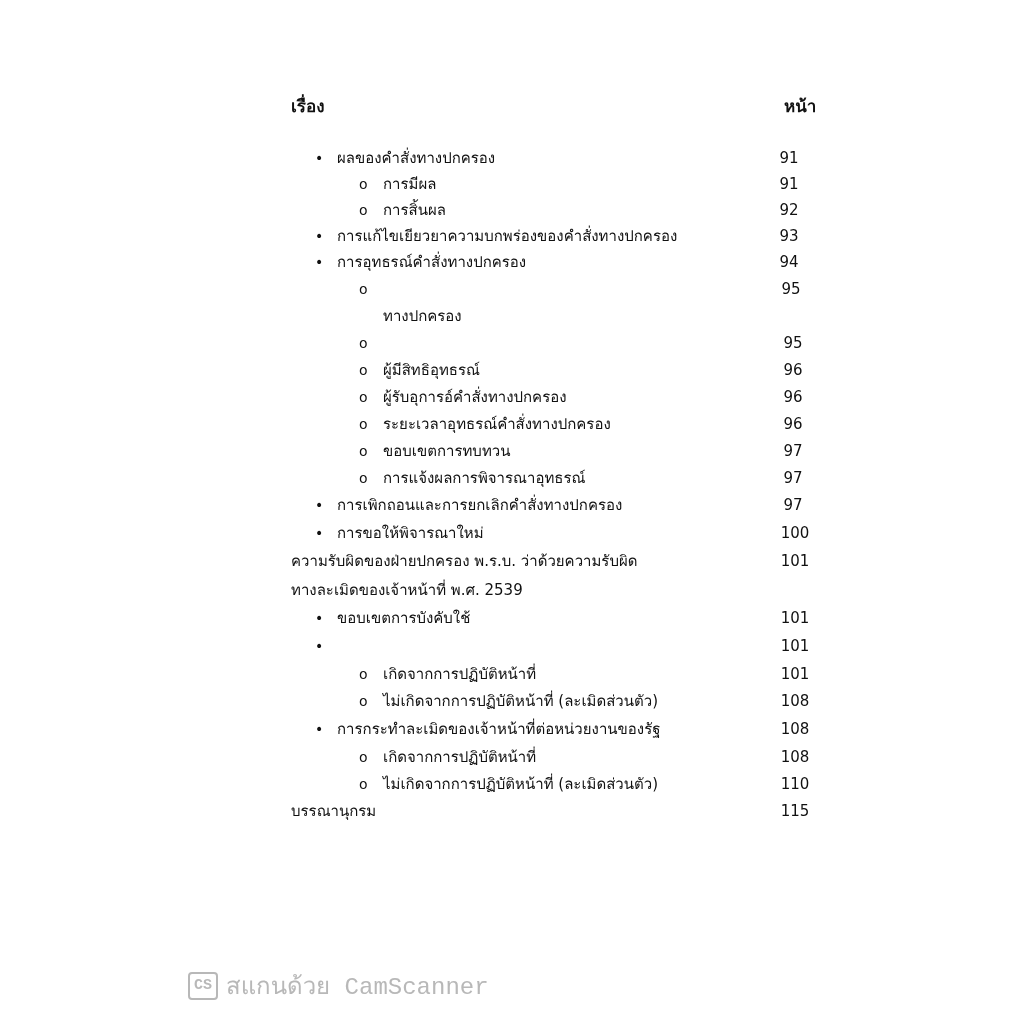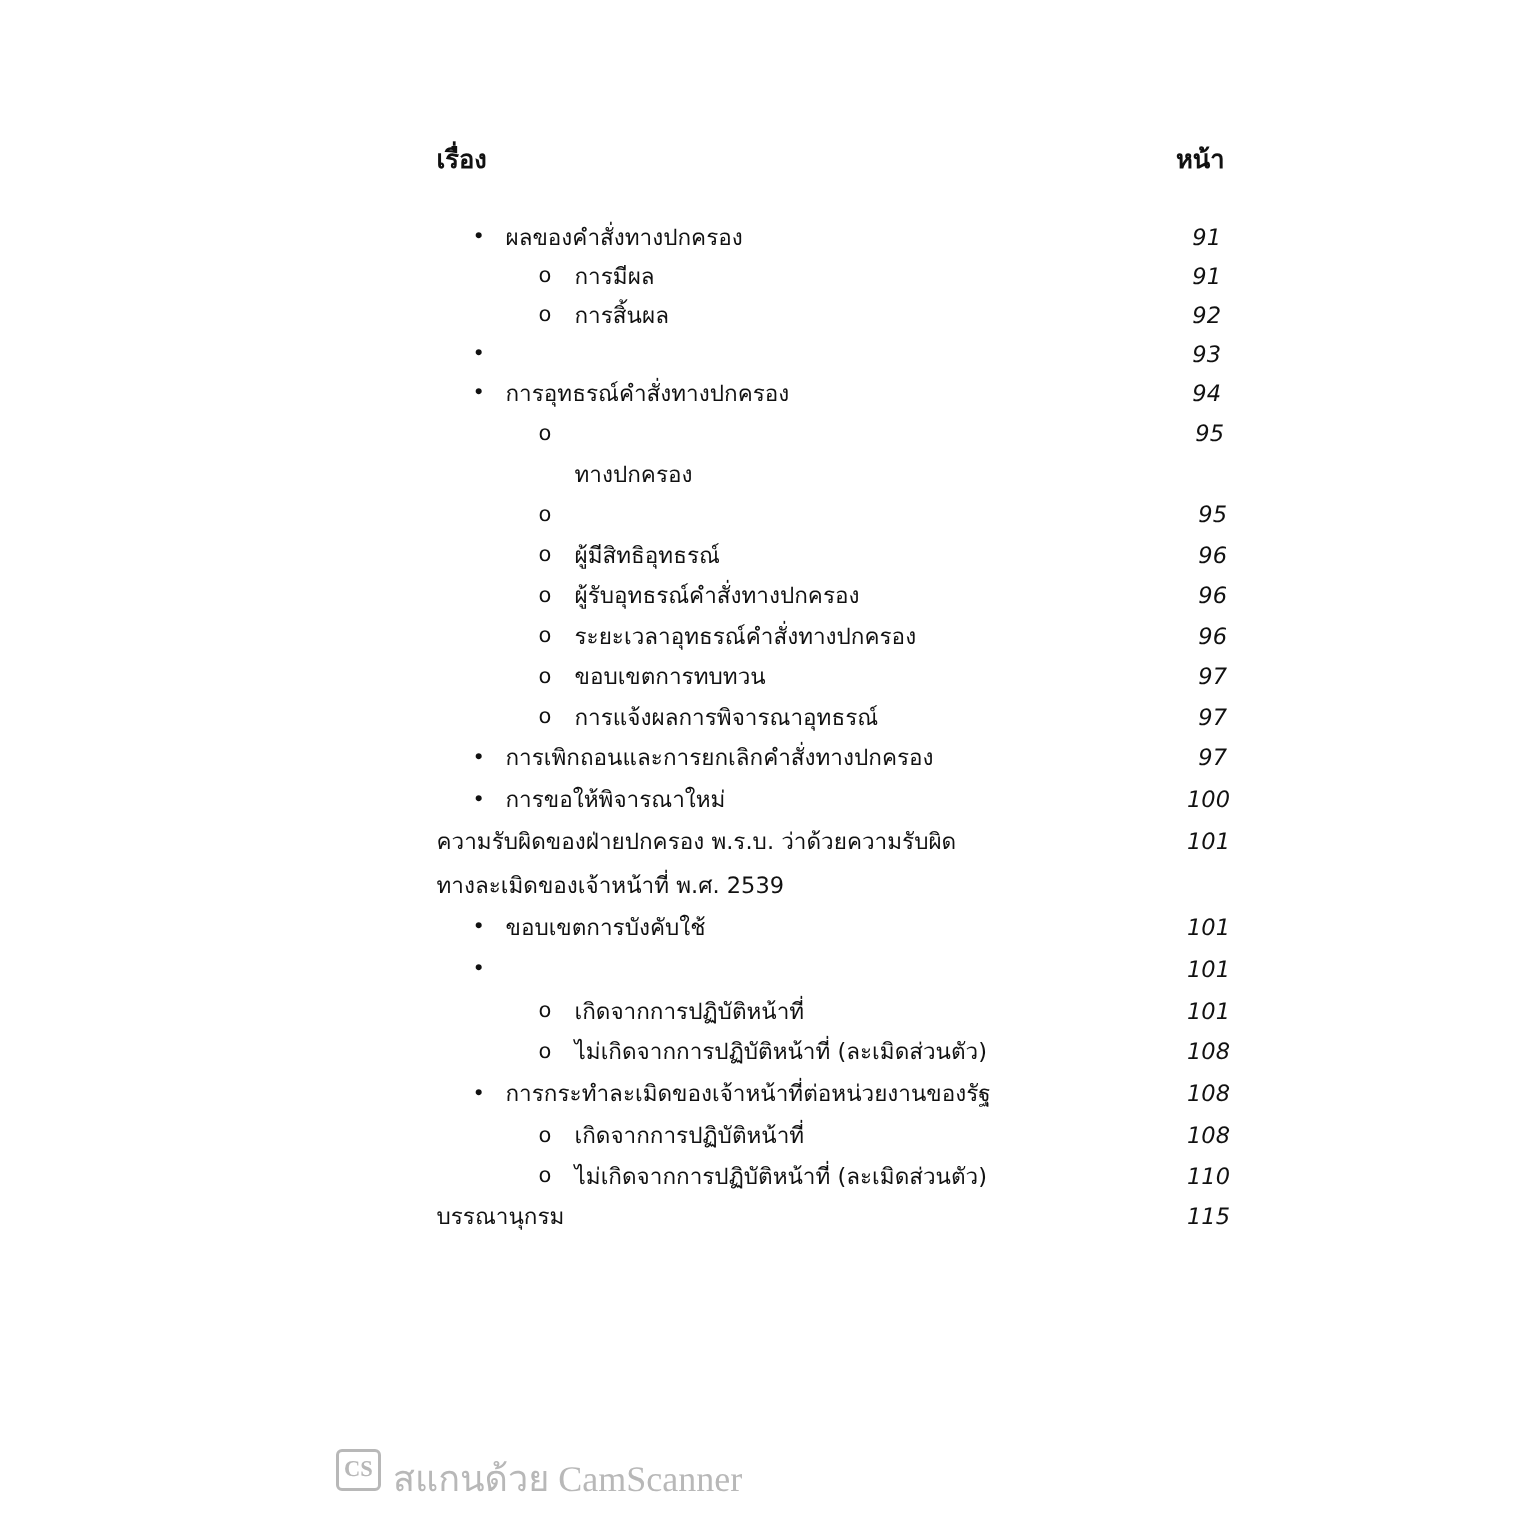--- a/index.html
+++ b/index.html
@@ -5,28 +5,28 @@
   html, body { margin: 0; padding: 0; }
   body { width: 1024px; height: 1024px; background: #ffffff; position: relative; overflow: hidden;
          font-family: "DejaVu Sans", sans-serif; color: #111; }
   .page { position: absolute; left: 4px; top: 0; width: 1024px; height: 1024px; }
   .hdr { position: absolute; top: 92px; font-weight: bold; font-size: 17px; }
   .hdr.left { left: 287px; }
   .hdr.right { left: 780px; }
   .row { position: absolute; left: 0; width: 1024px; height: 26px; font-size: 15px; line-height: 26px; }
   .row .bullet { position: absolute; font-size: 14px; }
   .row .text { position: absolute; white-space: nowrap; }
-  .row .pg { position: absolute; width: 50px; text-align: right; font-style: italic; }
+  .row .pg { position: absolute; width: 50px; text-align: center; }
   .lvl0 .text { left: 287px; }
   .lvl1 .bullet { left: 311px; }
   .lvl1 .text { left: 333px; }
   .lvl2 .bullet { left: 355px; }
   .lvl2 .text { left: 379px; }
-  .watermark { position: absolute; left: 184px; top: 966px; display: flex; gap: 8px;
-               color: #b8b8b8; font-size: 24px; font-family: Liberation Serif, serif; margin-left: 36px; }
+  .watermark { position: absolute; left: 184px; top: 966px; display: flex; align-items: center; gap: 8px;
+               color: #b8b8b8; font-size: 24px; font-family: Liberation Mono, monospace; }
   .cs-logo { width: 30px; height: 28px; border: 2.5px solid #b8b8b8; border-radius: 4px; box-sizing: border-box;
              font-size: 15px; font-weight: bold; display: flex; align-items: center; justify-content: center; color: #b8b8b8; }
 </style>
 </head>
 <body>
 
 <div class="page">
   <div class="hdr left">เรื่อง</div>
   <div class="hdr right">หน้า</div>
   <div id="toc">
@@ -40,20 +40,21 @@
         <span class="text">การมีผล</span>
         <span class="pg" style="left: 760px;">91</span>
       </div>
       <div class="row lvl2" style="top: 197px;">
         <span class="bullet">o</span>
         <span class="text">การสิ้นผล</span>
         <span class="pg" style="left: 760px;">92</span>
       </div>
       <div class="row lvl1" style="top: 223px;">
         <span class="bullet">•</span>
+        <span class="text">การแก้ไขเยียวยาความบกพร่องของคำสั่งทางปกครอง</span>
         <span class="pg" style="left: 760px;">93</span>
       </div>
       <div class="row lvl1" style="top: 249px;">
         <span class="bullet">•</span>
         <span class="text">การอุทธรณ์คำสั่งทางปกครอง</span>
         <span class="pg" style="left: 760px;">94</span>
       </div>
       <div class="row lvl2" style="top: 276px;">
         <span class="bullet">o</span>
         <span class="pg" style="left: 762px;">95</span>
@@ -67,21 +68,21 @@
         <span class="bullet">o</span>
         <span class="pg" style="left: 764px;">95</span>
       </div>
       <div class="row lvl2" style="top: 357px;">
         <span class="bullet">o</span>
         <span class="text">ผู้มีสิทธิอุทธรณ์</span>
         <span class="pg" style="left: 764px;">96</span>
       </div>
       <div class="row lvl2" style="top: 384px;">
         <span class="bullet">o</span>
-        <span class="text">ผู้รับอุทธรณ์คำสั่งทางปกครอง</span>
+        <span class="text">ผู้รับอุการอ์คำสั่งทางปกครอง</span>
         <span class="pg" style="left: 764px;">96</span>
       </div>
       <div class="row lvl2" style="top: 411px;">
         <span class="bullet">o</span>
         <span class="text">ระยะเวลาอุทธรณ์คำสั่งทางปกครอง</span>
         <span class="pg" style="left: 764px;">96</span>
       </div>
       <div class="row lvl2" style="top: 438px;">
         <span class="bullet">o</span>
         <span class="text">ขอบเขตการทบทวน</span>

